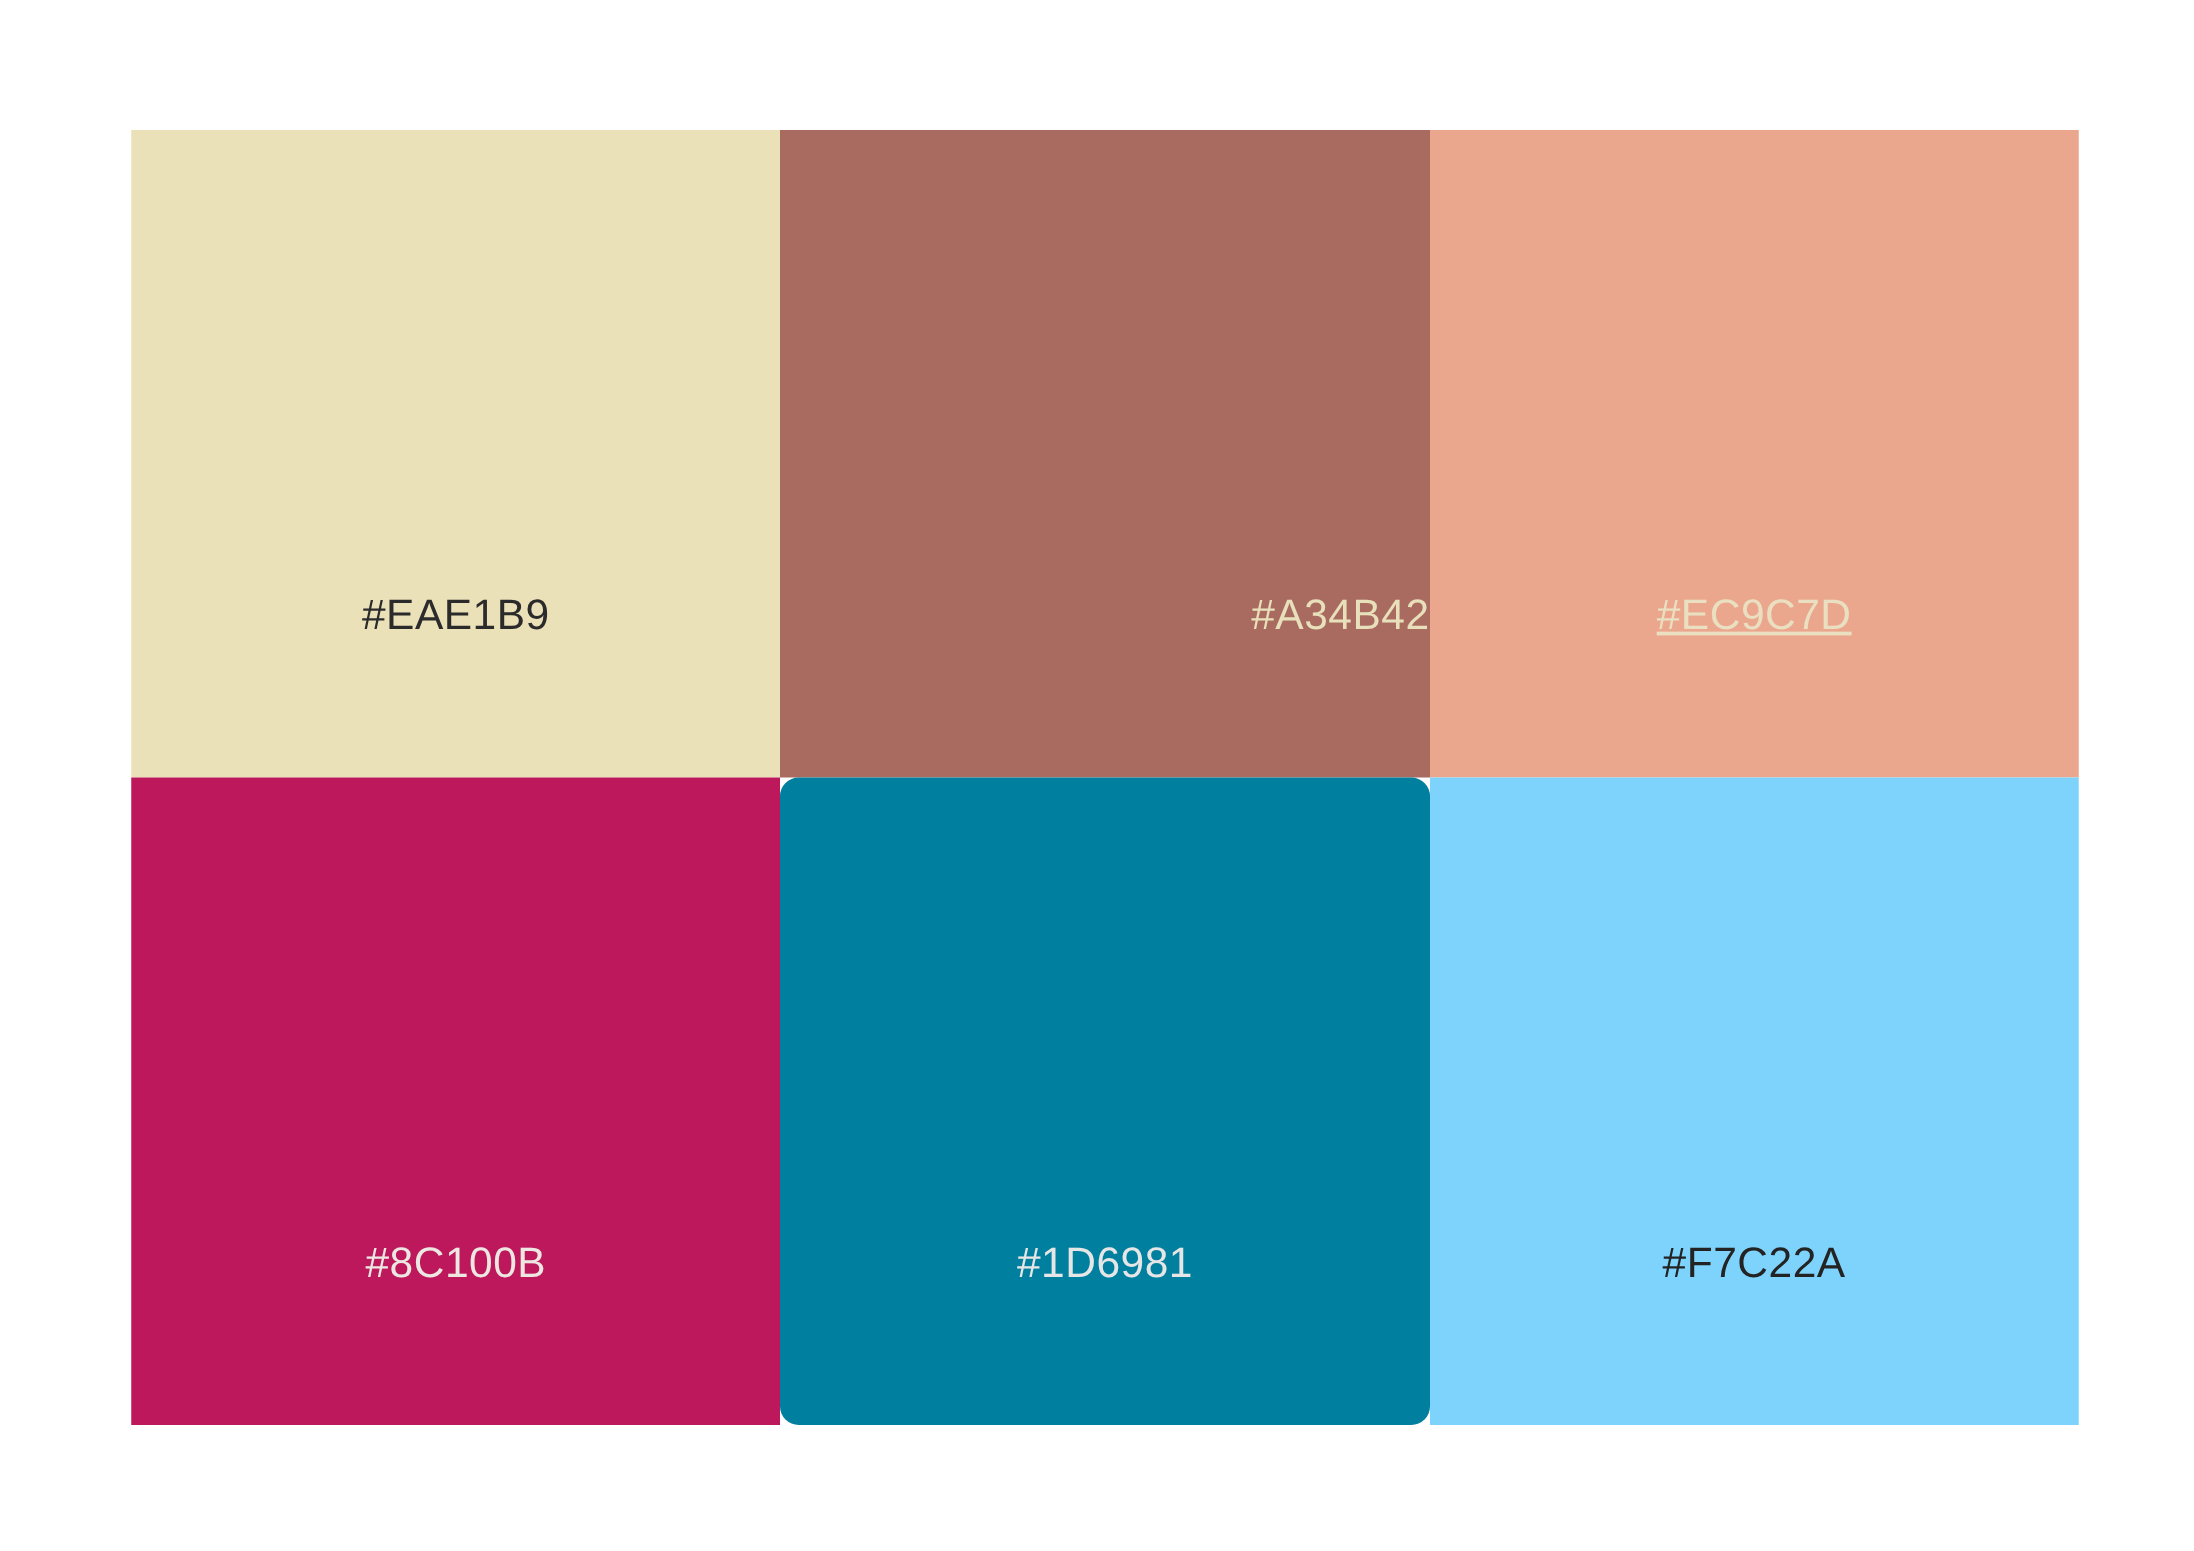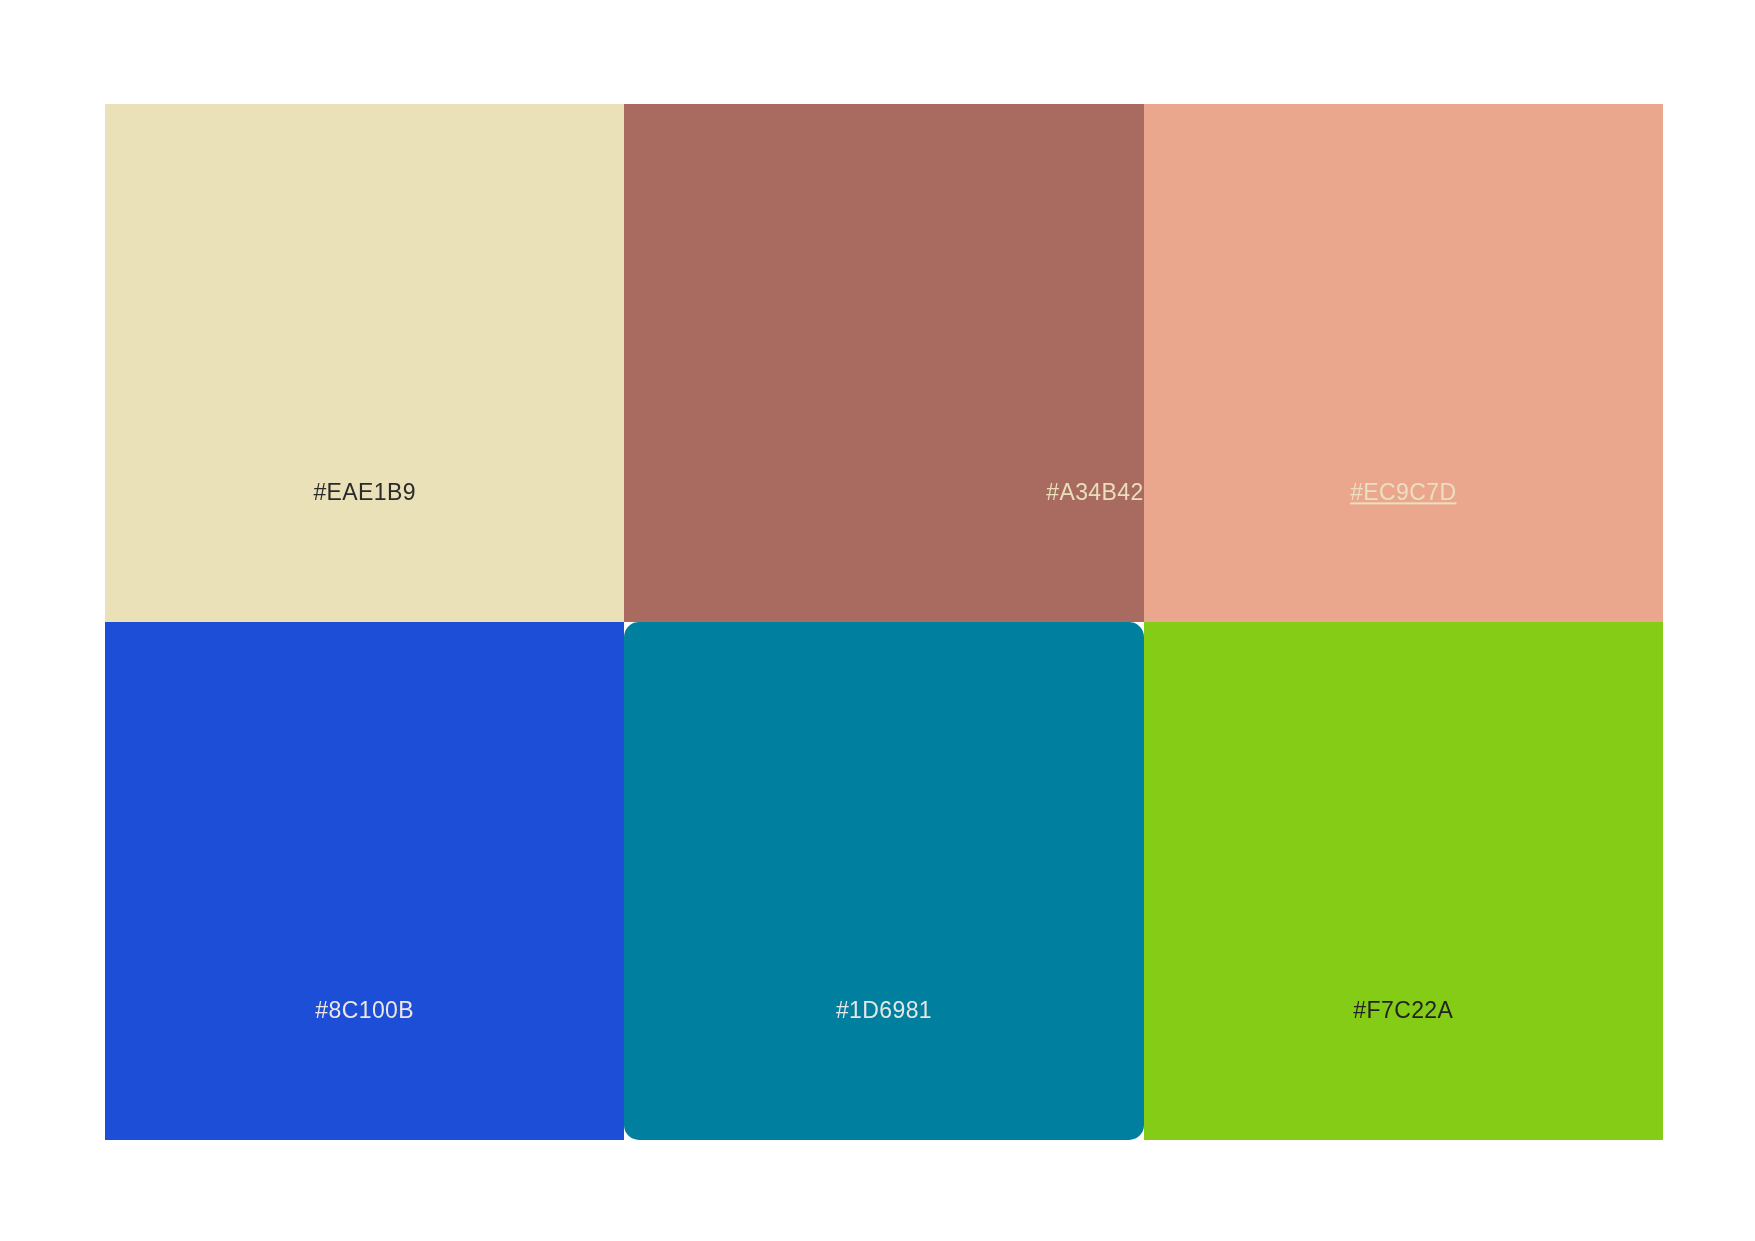--- a/index.html
+++ b/index.html
@@ -40,21 +40,21 @@
   }
 
   .swatch-label {
     position: absolute;
     left: 0;
     right: 0;
     top: 75%;
     transform: translateY(-50%);
     text-align: center;
     font-family: "Liberation Sans", sans-serif;
-    font-size: 23px;
+    font-size: 34px;
     font-weight: 400;
     letter-spacing: 0.4px;
     line-height: 1.1;
     white-space: nowrap;
   }
 </style>
 </head>
 <body style="background: rgb(255, 255, 255);">
 
 <div class="palette-canvas" style="background: rgb(255, 255, 255);">
@@ -65,26 +65,26 @@
     </div>
 
     <div class="swatch" style="background-color: rgb(169, 106, 96);">
       <span class="swatch-label" style="color: rgb(232, 223, 187); text-align: right;">#A34B42</span>
     </div>
 
     <div class="swatch" style="background-color: rgb(235, 167, 141);">
       <span class="swatch-label" style="color: rgb(234, 223, 192); text-decoration: underline;">#EC9C7D</span>
     </div>
 
-    <div class="swatch" style="background-color: #1d4ed8;">
+    <div class="swatch" style="background-color: #be185d;">
       <span class="swatch-label" style="color: rgb(237, 231, 226);">#8C100B</span>
     </div>
 
     <div class="swatch" style="background-color: rgb(0, 127, 158); border-radius: 15px;">
       <span class="swatch-label" style="color: rgb(230, 230, 230);">#1D6981</span>
     </div>
 
-    <div class="swatch" style="background-color: #84cc16;">
+    <div class="swatch" style="background-color: #7dd3fc;">
       <span class="swatch-label" style="color: rgb(35, 35, 35);">#F7C22A</span>
     </div>
 
   </div>
 </div>
 
 </body></html>

